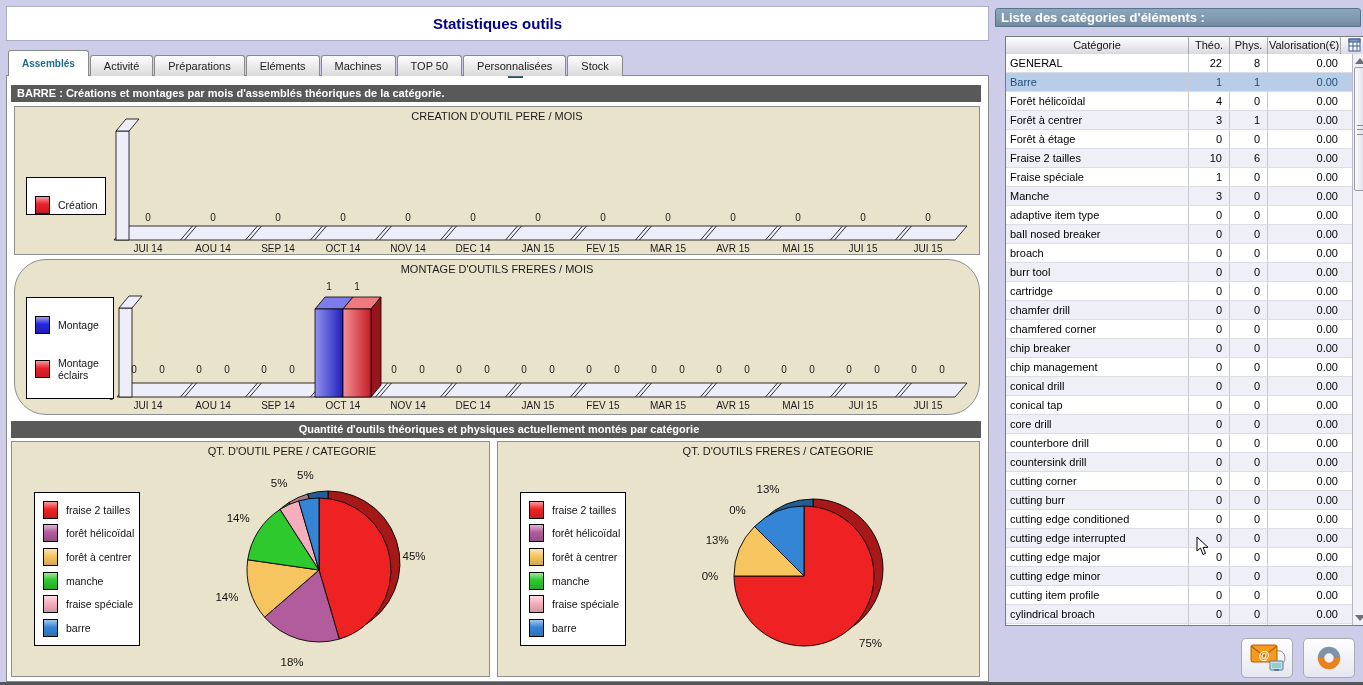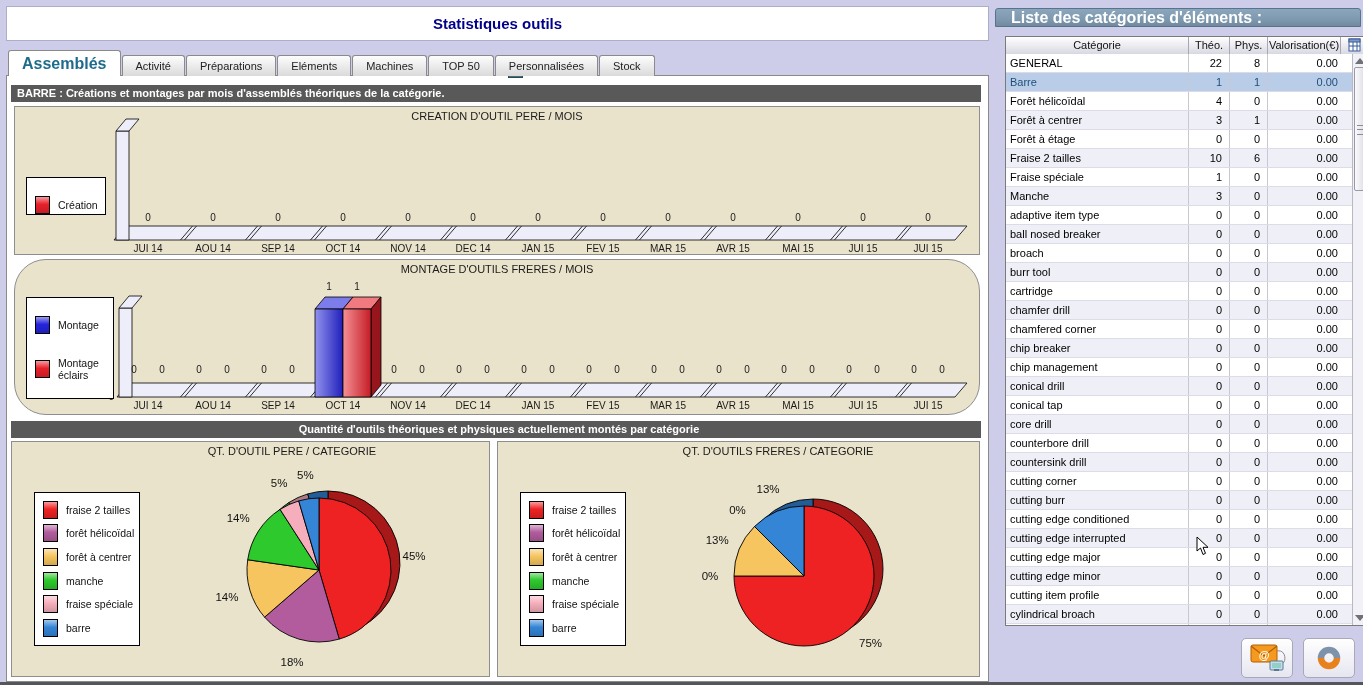--- a/index.html
+++ b/index.html
@@ -7,21 +7,21 @@
   .app{position:relative;width:1179px;height:685px;}
   
   .main-panel{position:absolute;left:6px;top:6px;width:983px;height:675px;}
   .title-band{position:absolute;left:0;top:0;width:981px;height:33px;background:#FFFFFF;border:1px solid #ADADC8;
     display:flex;align-items:center;justify-content:center;}
   .page-title{color:#00008B;font-weight:bold;font-size:15px;}
   .tabs{position:absolute;left:2px;top:44px;height:26px;display:flex;align-items:flex-end;z-index:3;}
   .tab{height:20px;line-height:20px;padding:0 13px;margin-right:1px;font-size:11px;color:#222;
     background:linear-gradient(180deg,#FDFDFD,#DADADA);border:1px solid #8A8A8A;border-bottom:none;
     border-radius:3px 3px 0 0;cursor:default;}
-  .tab.active{height:25px;line-height:25px;background:#FFFFFF;font-weight:bold;font-size:16px;color:#1E6B8C;position:relative;z-index:4;}
+  .tab.active{height:25px;line-height:25px;background:#FFFFFF;font-weight:bold;font-size:10px;color:#1E6B8C;position:relative;z-index:4;}
   .tab-edge{position:absolute;left:502px;top:50px;width:13px;height:20px;background:#456F7E;border:1px solid #2A4A55;z-index:2;}
   .content{position:absolute;left:0;top:69px;width:981px;height:605px;background:#FFFFFF;border:1px solid #8A8A8A;}
   .section-header{position:absolute;left:4px;width:970px;height:17px;background:#595959;color:#FFFFFF;
     font-size:11px;font-weight:bold;line-height:17px;padding-left:6px;box-sizing:border-box;}
   #sh1{top:9px;} #sh2{top:345px;text-align:center;}
   .chart-panel{position:absolute;background:#EAE3CB;border:1px solid #8E8E8E;box-sizing:border-box;}
   #panel-creation{left:7px;top:30px;width:966px;height:149px;}
   #panel-montage{left:7px;top:183px;width:966px;height:156px;border-radius:32px;}
   #panel-pie-pere{left:4px;top:365px;width:479px;height:236px;}
   #panel-pie-freres{left:490px;top:365px;width:483px;height:236px;}
@@ -39,21 +39,21 @@
   #legend-creation{left:11px;top:70px;width:80px;height:38px;display:flex;align-items:flex-end;}
   #legend-montage{left:11px;top:37px;width:88px;height:102px;display:flex;flex-direction:column;justify-content:space-around;padding:6px 0;}
   .pie-legend{left:22px;top:50px;width:106px;height:154px;display:flex;flex-direction:column;justify-content:space-around;padding:5px 0;}
   .lg-item{display:flex;align-items:center;padding-left:8px;}
   .lg-sq{width:13px;height:16px;border:1px solid #000;flex:0 0 13px;}
   .lg-lb{font-size:10.5px;color:#111;padding-left:8px;line-height:12px;}
   
   .right-panel{position:absolute;left:993px;top:6px;width:370px;height:675px;}
   .rp-header{position:absolute;left:2px;top:2px;width:366px;height:19px;
     background:linear-gradient(180deg,#8CA6BC,#7E99B0 60%,#73899E);border:1px solid #56748E;border-radius:3px 3px 0 0;
-    box-sizing:border-box;color:#FFFFFF;font-weight:bold;font-size:16px;line-height:17px;padding-left:15px;}
+    box-sizing:border-box;color:#FFFFFF;font-weight:bold;font-size:13px;line-height:17px;padding-left:5px;}
   .rp-table{position:absolute;left:12px;top:30px;width:364px;height:590px;background:#FFFFFF;border:1px solid #7A7A7A;box-sizing:border-box;}
   .rp-thead{position:absolute;left:0;top:0;width:362px;height:17px;display:grid;grid-template-columns:183px 41px 38px 73px 27px;
     background:linear-gradient(180deg,#FFFFFF,#D8D8E2);border-bottom:1px solid #8A8A8A;}
   .rp-th{font-size:11px;color:#111;text-align:center;line-height:16px;border-right:1px solid #A8A8B4;overflow:hidden;white-space:nowrap;}
   .rp-th:last-child{border-right:none;}
   .rp-tbody{position:absolute;left:0;top:17px;width:348px;height:571px;overflow:hidden;}
   .rp-tr{display:grid;grid-template-columns:183px 41px 38px 86px;height:19px;background:#FFFFFF;border-bottom:1px solid #DCDCE6;box-sizing:border-box;}
   .rp-tr.alt{background:#EFEFF8;}
   .rp-tr.sel{background:#B9CDE9;}
   .rp-tr.sel .rp-td{color:#1F4E79;}

